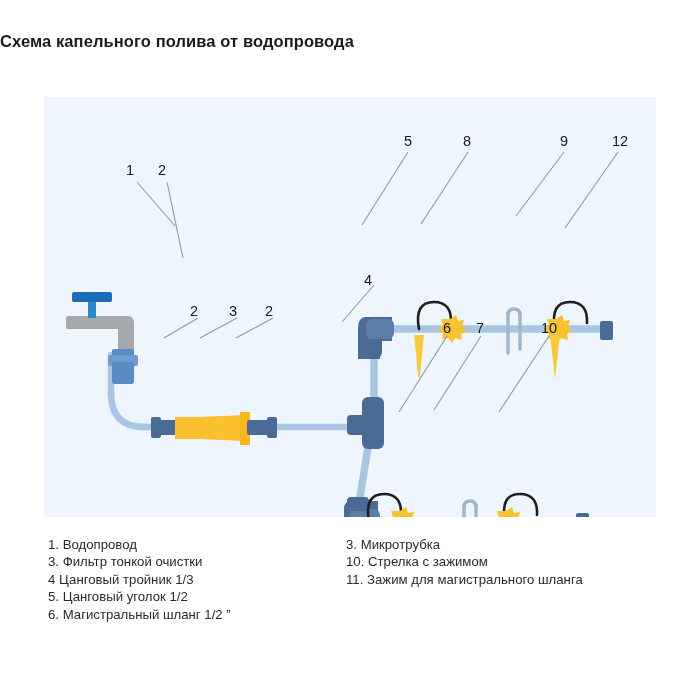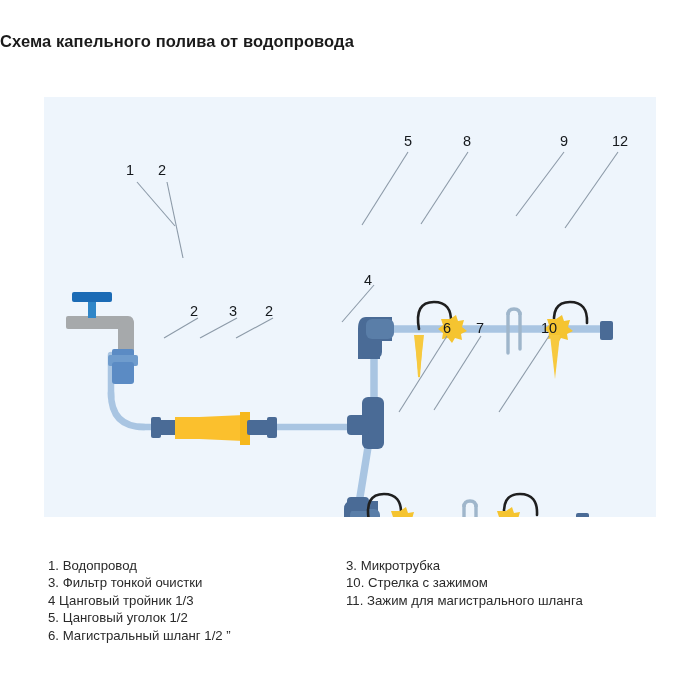--- a/index.html
+++ b/index.html
@@ -22,21 +22,21 @@
     background:#eef5fc;
   }
   #diagram-svg{position:absolute;left:0;top:0;width:612px;height:420px;}
   .callout-num{
     position:absolute;font-size:14.5px;color:#14181c;
     font-family:"Liberation Sans", sans-serif;
   }
   #legend{
     position:absolute;left:0;top:536px;width:700px;height:120px;
   }
-  .legend-col{position:absolute;top:0;margin-top:21px;}
+  .legend-col{position:absolute;top:0;}
   #legend-left{left:48px;}
   #legend-right{left:346px;}
   .legend-item{
     font-size:13.2px;color:#2a2a2a;line-height:17.4px;
     white-space:nowrap;
   }
 </style>
 </head>
 <body>
 

